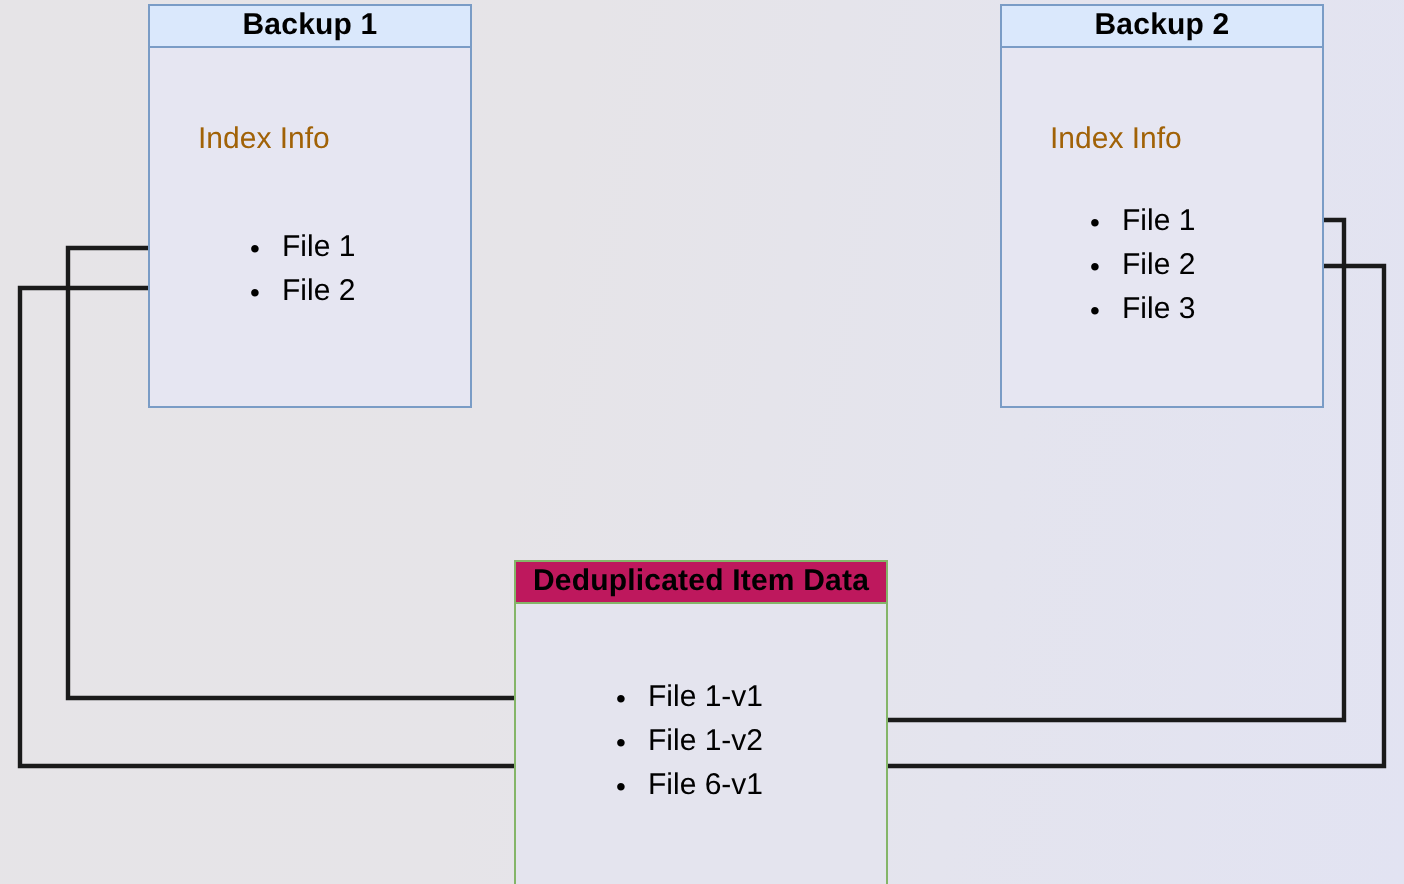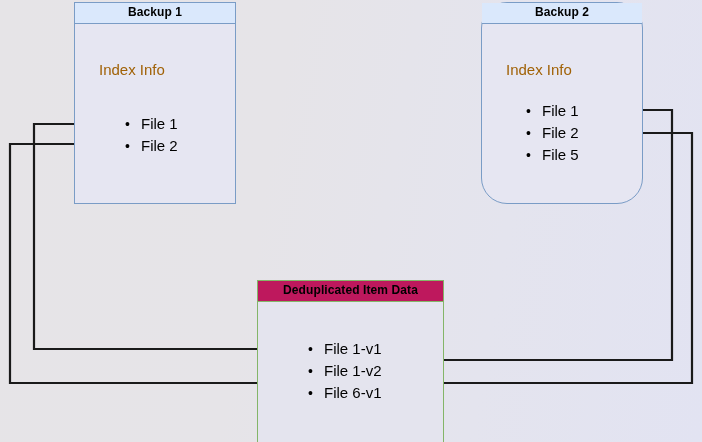--- a/index.html
+++ b/index.html
@@ -38,21 +38,21 @@
   }
   .box.green {
     border: 1px solid #84b568;
     background: #e4e4ee;
   }
   .box-title {
     box-sizing: border-box;
     height: 21px;
     line-height: 19px;
     text-align: center;
-    font-size: 12px;
+    font-size: 15px;
     font-weight: bold;
     color: #000;
     background: #dae8fc;
     border-bottom: 1px solid #7a9cc6;
     letter-spacing: 0.1px;
   }
   .box.green .box-title {
     background: #be185d;
     border-bottom: 1px solid #84b568;
   }
@@ -121,28 +121,28 @@
     <div class="box-title">Backup 1</div>
     <div class="box-body">
       <div class="index-label" style="left:24px; top:37px;">Index Info</div>
       <ul class="file-list" style="left:50px; top:89px;">
         <li>File 1</li>
         <li>File 2</li>
       </ul>
     </div>
   </div>
 
-  <div class="box" style="left:481px; top:2px; width:162px; height:202px;border-radius:26px;">
+  <div class="box" style="left:500px; top:2px; width:162px; height:202px;">
     <div class="box-title">Backup 2</div>
     <div class="box-body">
       <div class="index-label" style="left:24px; top:37px;">Index Info</div>
       <ul class="file-list" style="left:44px; top:76px;">
         <li>File 1</li>
         <li>File 2</li>
-        <li>File 5</li>
+        <li>File 3</li>
       </ul>
     </div>
   </div>
 
   <div class="box green" style="left:257px; top:280px; width:187px; height:165px;">
     <div class="box-title">Deduplicated Item Data</div>
     <div class="box-body">
       <ul class="file-list dedup-list" style="left:50px; top:36px;">
         <li>File 1-v1</li>
         <li>File 1-v2</li>

